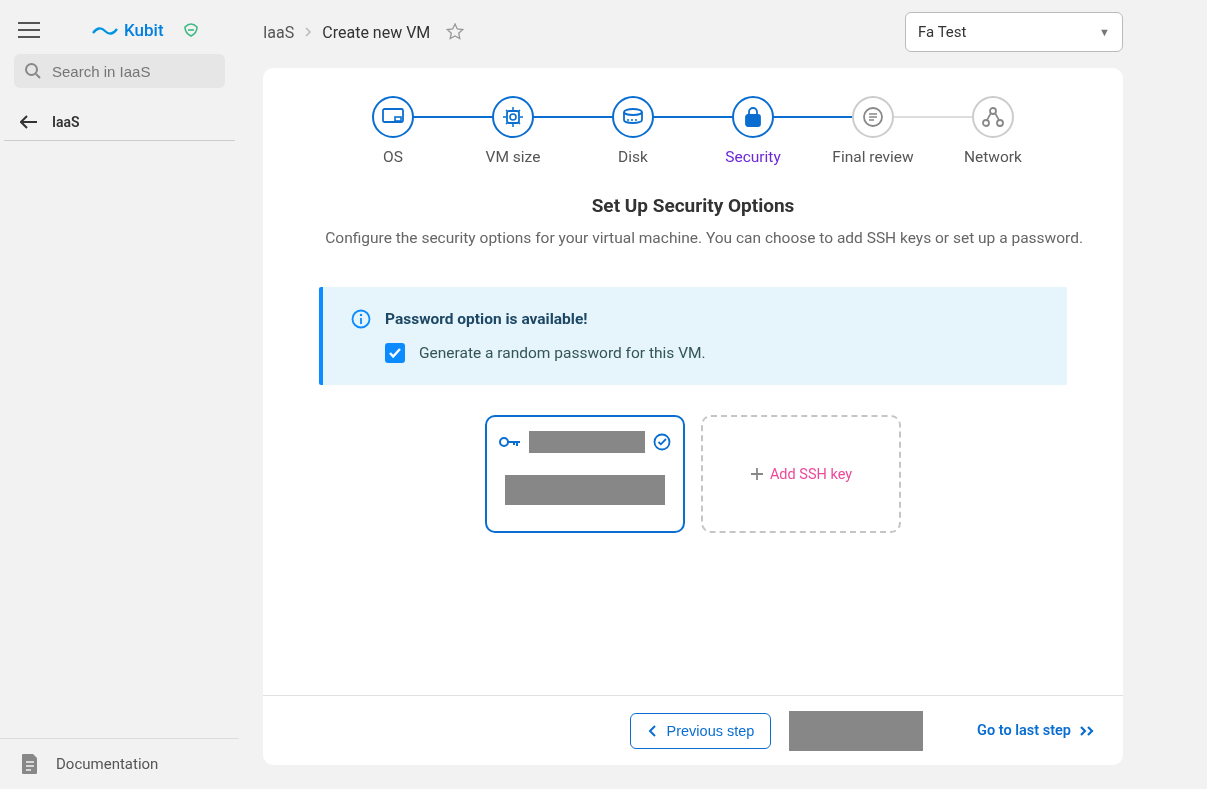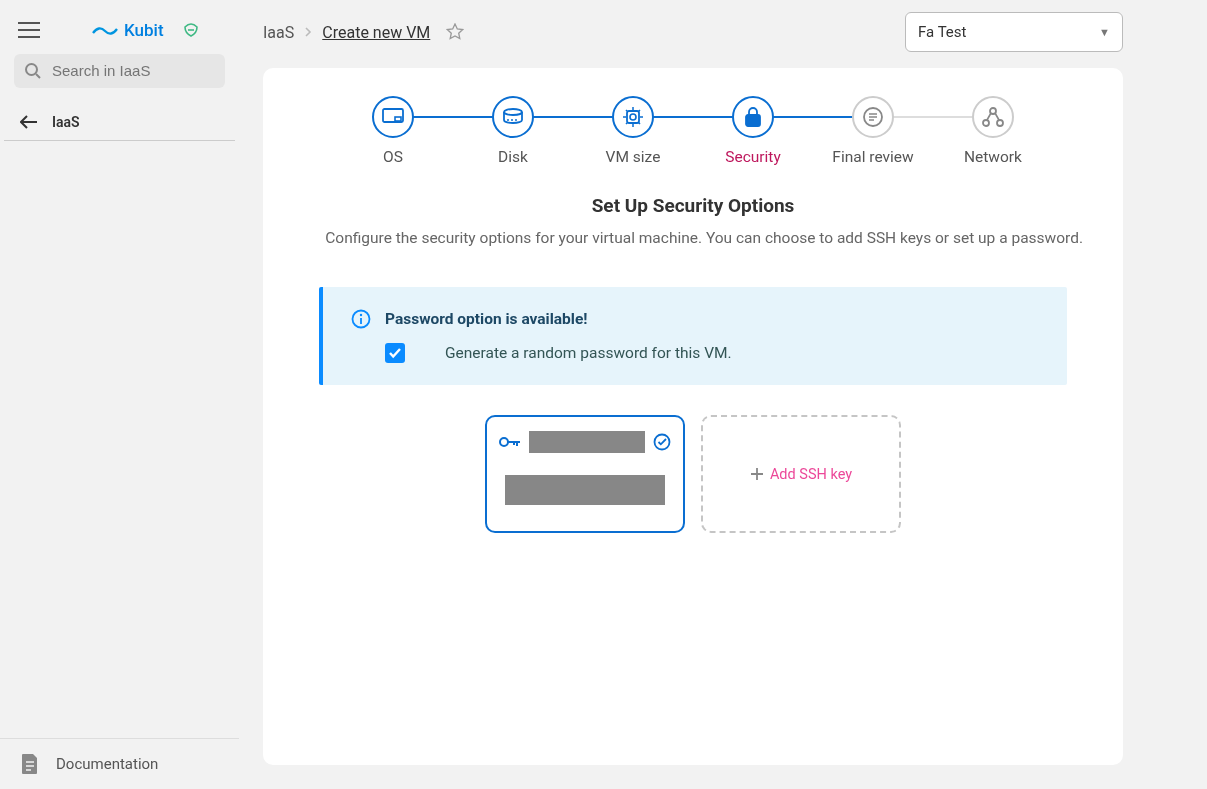--- a/index.html
+++ b/index.html
@@ -7,61 +7,61 @@
   .app { display: flex; width: 1003px; height: 789px; }
 
   
   .sidebar { width: 239px; background: #f2f2f2; display:flex; flex-direction:column;}
   .sidebar-top { display:flex; align-items:center; padding: 20px 18px 14px; gap:14px;}
   .sidebar-top .hamburger { color:#555;}
   .sidebar-top .logo { display:flex; align-items:center; gap:6px; margin-left:38px;}
   .logo-text { color:#0080e0; font-weight:500; font-size:17px;}
   .logo-wave { color:#0080e0;}
   .logo-icon2 { color:#3fb984; margin-left:12px;}
-  .search-wrap { margin: 0 14px 14px; background:#e6e6e6; border-radius:6px; display:flex; align-items:flex-start; padding:8px 10px; gap:10px; color:#888;}
+  .search-wrap { margin: 0 14px 14px; background:#e6e6e6; border-radius:6px; display:flex; align-items:center; padding:8px 10px; gap:10px; color:#888;}
   .search-wrap input { border:none; background:transparent; outline:none; font-size:15px; color:#555; flex:1;}
   .nav-item { display:flex; align-items:center; gap:14px; padding:10px 16px; margin: 2px 4px; font-weight:600; color:#333; font-size:14px; border-bottom:1px solid #ccc; }
   .nav-item .back-arrow { color:#333;}
   .sidebar-footer { margin-top:auto; border-top:1px solid #ddd; padding: 14px 20px; display:flex; align-items:center; gap:16px; color:#555; font-size:15px;}
 
   
   .main { flex:1; background:#f2f2f2; display:flex; flex-direction:column;}
   .header { height:64px; display:flex; align-items:center; padding:0 24px;}
   .breadcrumb { display:flex; align-items:center; gap:10px; color:#555; font-size:16px;}
   .breadcrumb .sep { color:#bbb; font-size:12px;}
-  .breadcrumb .current { color:#333;text-decoration:underline;}
+  .breadcrumb .current { color:#333;}
   .star-icon { color:#888; margin-left:6px;}
   .header-right { margin-left:auto;}
   .project-select { border:1px solid #bbb; border-radius:6px; padding:0 12px; height:40px; width:218px; display:flex; align-items:center; font-size:15px; color:#333; background:#fff;}
   .project-select .caret { margin-left:auto; color:#777; font-size:11px;}
 
   .card { background:#fff; border-radius:10px; margin: 4px 24px 24px; flex:1; display:flex; flex-direction:column; position:relative; padding-bottom:70px;}
 
   
   .stepper { display:flex; justify-content:space-between; align-items:flex-start; padding: 28px 70px 10px; position:relative;}
   .step { display:flex; flex-direction:column; align-items:center; width:120px; position:relative; z-index:2;}
   .step-circle { width:42px; height:42px; border-radius:50%; border:2px solid #ccc; display:flex; align-items:center; justify-content:center; background:#fff; color:#888;}
   .step.done .step-circle, .step.active .step-circle { border-color:#0a6ed1; color:#0a6ed1;}
   .step-label { margin-top:10px; font-size:15.5px; color:#555;}
-  .step.active .step-label { color:#be185d;}
+  .step.active .step-label { color:#6d28d9;}
   .connector { position:absolute; top:48px; left: calc(70px + 60px); right: calc(70px + 60px); height:2px; background:#ddd; z-index:1;}
   .connector-progress { position:absolute; top:48px; left: calc(70px + 60px); height:2px; background:#0a6ed1; z-index:1;}
 
   .content { padding: 18px 40px 0; text-align:center;}
   .content h2 { font-size:19px; font-weight:700; color:#333; margin-bottom:12px;}
   .content p.desc { font-size:15.5px; color:#666; margin-bottom:40px;text-align:right;}
 
   .info-box { margin: 0 16px 30px; border-left:4px solid #0a8bff; background:#e6f4fb; border-radius:2px; padding: 22px 28px; text-align:right;}
   .info-box-header { display:flex; align-items:center; gap:14px; margin-bottom:14px;}
   .info-box-header .info-icon { color:#0a8bff;}
   .info-box-header .title { font-weight:700; color:#1d4865; font-size:15.5px;}
   .checkbox-row { display:flex; align-items:center; gap:14px; margin-left:34px;}
   .checkbox { width:20px; height:20px; border-radius:3px; background:#0a8bff; display:flex; align-items:center; justify-content:center;}
   .checkbox svg { color:#fff;}
-  .checkbox-label { font-size:15.5px; color:#355;margin-left:26px;}
+  .checkbox-label { font-size:15.5px; color:#355;}
 
   .keys-area { display:flex; justify-content:center; gap:16px; margin-top:10px;}
   .key-card { width:200px; height:118px; border:2px solid #0a6ed1; border-radius:10px; padding:14px 12px; display:flex; flex-direction:column; gap:22px; position:relative;}
   .key-card .row1 { display:flex; align-items:center; gap:8px;}
   .key-card .key-icon { color:#0a6ed1;}
   .key-card .redact1 { background:#878787; height:22px; flex:1;}
   .key-card .check-icon { color:#0a6ed1;}
   .key-card .redact2 { background:#878787; height:30px; width:160px; margin:0 auto;}
   .add-card { width:200px; height:118px; border:2px dashed #c5c5c5; border-radius:10px; display:flex; align-items:center; justify-content:center; gap:6px; color:#ec4899; font-size:14.5px;}
 
@@ -168,41 +168,41 @@
                   <rect x="13" y="9" width="6" height="4" stroke="currentColor" stroke-width="1.6" fill="none"></rect>
                 </svg>
             </span>
           </div>
           <span class="step-label">OS</span>
         </div>
 
         <div class="step done">
           <div class="step-circle">
             <span>
+              <svg width="22" height="22" viewBox="0 0 22 22">
+                  <rect x="5" y="5" width="12" height="12" rx="2" stroke="currentColor" stroke-width="1.8" fill="none"></rect>
+                  <circle cx="11" cy="11" r="3" stroke="currentColor" stroke-width="1.6" fill="none"></circle>
+                  <path d="M11 1v3M11 18v3M1 11h3M18 11h3M4 4l2 2M16 16l2 2M18 4l-2 2M4 18l2-2" stroke="currentColor" stroke-width="1.5"></path>
+                </svg>
+            </span>
+          </div>
+          <span class="step-label">VM size</span>
+        </div>
+
+        <div class="step done">
+          <div class="step-circle">
+            <span>
               <svg width="22" height="18" viewBox="0 0 22 18">
                   <ellipse cx="11" cy="4" rx="9" ry="3" stroke="currentColor" stroke-width="1.8" fill="none"></ellipse>
                   <path d="M2 4v8c0 1.7 4 3 9 3s9-1.3 9-3V4" stroke="currentColor" stroke-width="1.8" fill="none"></path>
                   <path d="M5 12h2M9 12h2M13 12h2" stroke="currentColor" stroke-width="1.6"></path>
                 </svg>
             </span>
           </div>
           <span class="step-label">Disk</span>
-        </div>
-
-        <div class="step done">
-          <div class="step-circle">
-            <span>
-              <svg width="22" height="22" viewBox="0 0 22 22">
-                  <rect x="5" y="5" width="12" height="12" rx="2" stroke="currentColor" stroke-width="1.8" fill="none"></rect>
-                  <circle cx="11" cy="11" r="3" stroke="currentColor" stroke-width="1.6" fill="none"></circle>
-                  <path d="M11 1v3M11 18v3M1 11h3M18 11h3M4 4l2 2M16 16l2 2M18 4l-2 2M4 18l2-2" stroke="currentColor" stroke-width="1.5"></path>
-                </svg>
-            </span>
-          </div>
-          <span class="step-label">VM size</span>
         </div>
 
         <div class="step active">
           <div class="step-circle">
             <span>
               <svg width="18" height="20" viewBox="0 0 18 20">
                   <rect x="2" y="8" width="14" height="11" rx="2" stroke="currentColor" stroke-width="1.8" fill="currentColor"></rect>
                   <path d="M5 8V5a4 4 0 0 1 8 0v3" stroke="currentColor" stroke-width="1.8" fill="none"></path>
                 </svg>
             </span>
@@ -286,17 +286,37 @@
             <span>
               <svg width="14" height="14" viewBox="0 0 14 14">
                   <path d="M7 1v12M1 7h12" stroke="#888" stroke-width="1.8"></path>
                 </svg>
             </span>
             <span>Add SSH key</span>
           </div>
         </div>
       </div>
 
+      <div class="footer-bar">
+        <div class="spacer-left"></div>
+        <button class="prev-btn">
+          <span>
+            <svg width="10" height="14" viewBox="0 0 10 14">
+                <path d="M8 2 L3 7 L8 12" stroke="#0a6ed1" stroke-width="2" fill="none"></path>
+              </svg>
+          </span>
+          <span>Previous step</span>
+        </button>
+        <div class="redact-btn"></div>
+        <div class="last-step">
+          <span>Go to last step</span>
+          <span>
+            <svg width="16" height="12" viewBox="0 0 16 12">
+                <path d="M2 2l4 4-4 4M9 2l4 4-4 4" stroke="#0a6ed1" stroke-width="2.2" fill="none"></path>
+              </svg>
+          </span>
+        </div>
+      </div>
 
     </div>
   </main>
 
 </div>
 
 </body></html>

